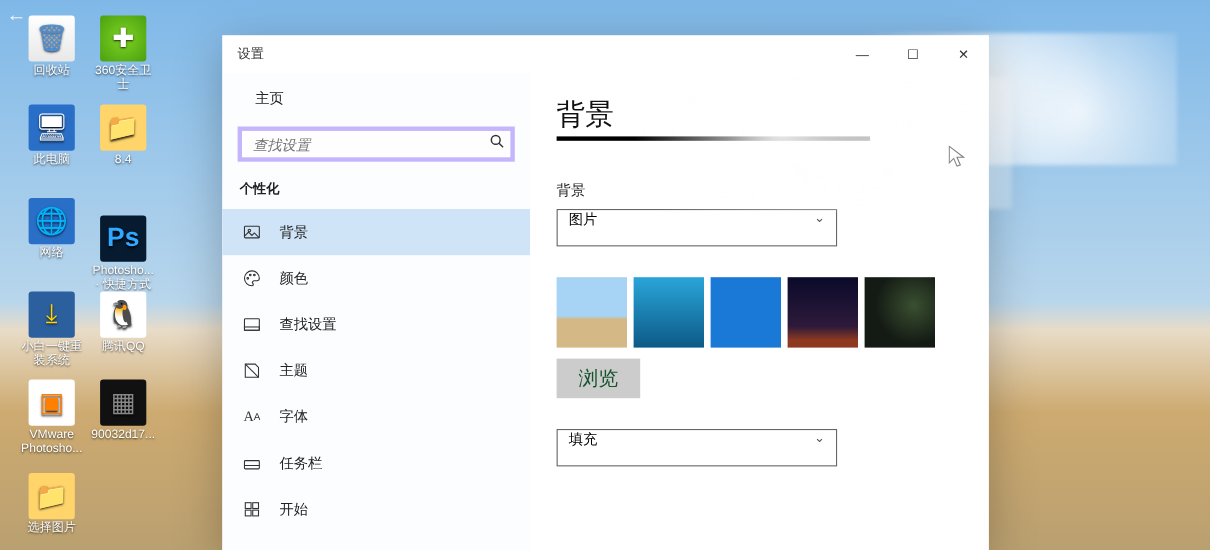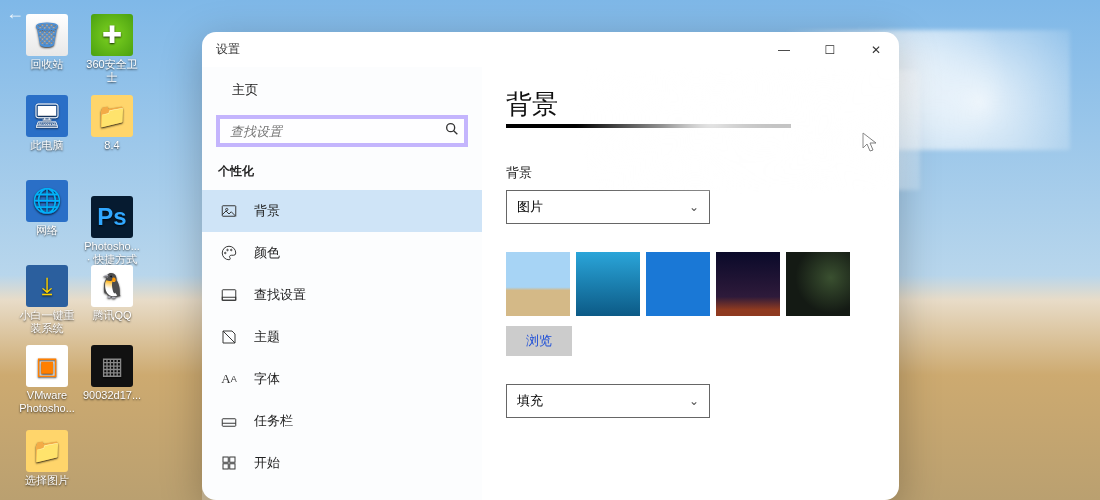--- a/index.html
+++ b/index.html
@@ -40,21 +40,21 @@
   .g-vm{background:#fff;color:#ff7f00;}
   .g-dark{background:#111;color:#888;}
   .g-new{background:#ffd56b;color:#b8860b;}
   
   .backarrow{position:absolute;top:2px;left:4px;width:22px;height:22px;color:rgba(255,255,255,.85);font-size:18px;display:flex;align-items:center;justify-content:center;cursor:pointer;}
 
   
   .win {
     position:absolute; left:202px; top:32px; width:697px; height:468px;
     background:#fff; box-shadow:0 10px 40px rgba(0,0,0,.25);
-    display:flex; flex-direction:column;border-radius:14px;
+    display:flex; flex-direction:column;
   }
   .titlebar{height:35px;display:flex;align-items:center;justify-content:space-between;padding-left:14px;}
   .titlebar .title{font-size:12px;color:#333;}
   .winbtns{display:flex;height:100%;}
   .winbtns div{width:46px;display:flex;align-items:center;justify-content:center;color:#333;font-size:12px;}
   .content{flex:1;display:flex;min-height:0;}
   .side{width:280px;background:rgba(243,247,251,.25);overflow:hidden;display:flex;flex-direction:column;}
   .home{display:flex;align-items:center;gap:14px;padding:14px 16px;font-size:13px;color:#222;cursor:pointer;}
   .searchwrap{margin:2px 14px 16px;position:relative;}
   .searchwrap input{width:100%;height:32px;border:4px solid #c4b5fd;background:rgba(255,255,255,.55);padding:0 34px 0 10px;font-size:13px;outline:none;font-style:italic;}
@@ -63,31 +63,31 @@
   .nav{display:flex;flex-direction:column;}
   .nav .item{display:flex;align-items:center;gap:16px;padding:12px 18px;font-size:13px;color:#222;cursor:pointer;}
   .nav .item.sel{background:#cfe4f7;}
   .nav .ic{width:18px;height:18px;color:#333;display:flex;align-items:center;justify-content:center;}
   .nav .ic svg{width:18px;height:18px;stroke:#333;fill:none;stroke-width:1.3;}
 
   .main{flex:1;padding:20px 24px;overflow:hidden;}
   .main h1{font-size:26px;font-weight:400;color:#111;margin-bottom:8px;border-bottom:4px solid #000;display:inline-block;padding-bottom:2px;width:285px;}
   .field{margin-top:28px;}
   .field .lab{font-size:13px;color:#222;display:block;margin-bottom:8px;}
-  .select{width:204px;height:34px;border:1px solid #666;display:flex;align-items:center;justify-content:space-between;padding:0 10px;font-size:13px;cursor:pointer;}
+  .select{width:255px;height:34px;border:1px solid #666;display:flex;align-items:flex-start;justify-content:space-between;padding:0 10px;font-size:13px;cursor:pointer;}
   .select .chev{font-size:12px;color:#555;}
   .thumbs{display:flex;gap:6px;margin-top:8px;}
   .thumbs .t{width:64px;height:64px;cursor:pointer;}
   .t1{background:linear-gradient(to bottom,#a7d4f5 55%,#d4b987 60%);}
   .t2{background:linear-gradient(to bottom,#2aa5d9,#0c5a86);}
   .t3{background:#1a78d6;}
   .t4{background:linear-gradient(to bottom,#0a0a2a,#2e1a3a 70%,#8f3a20 90%);}
   .t5{background:radial-gradient(circle at 70% 40%,#3a5030 0%,#141a14 60%);}
   .browse{margin-top:10px;}
-  .browse button{border:none;background:#ccc;color:#1d4ed8;font-size:13px;padding:6px 20px;cursor:pointer;}
+  .browse button{border:none;background:#ccc;color:#14532d;font-size:18px;padding:6px 20px;cursor:pointer;}
 
   .cursor{position:absolute;left:862px;top:132px;pointer-events:none;}
   .cursor svg{width:16px;height:22px;}
 </style>
 </head>
 <body class="sky">
 
 <div class="desktop">
   <div class="backarrow">←</div>
 

